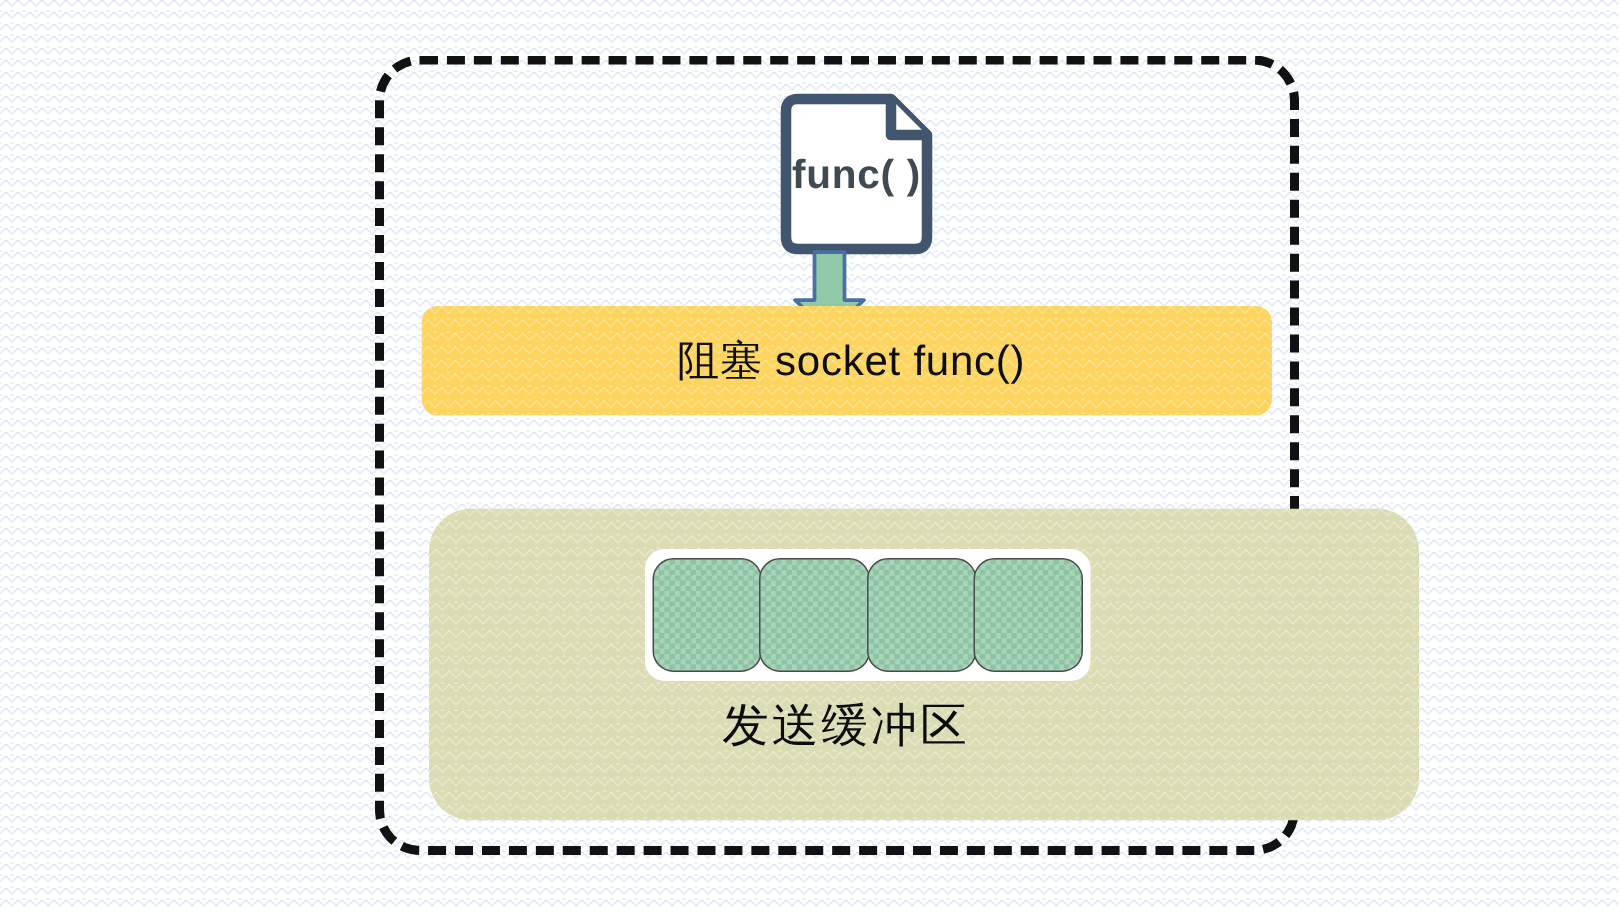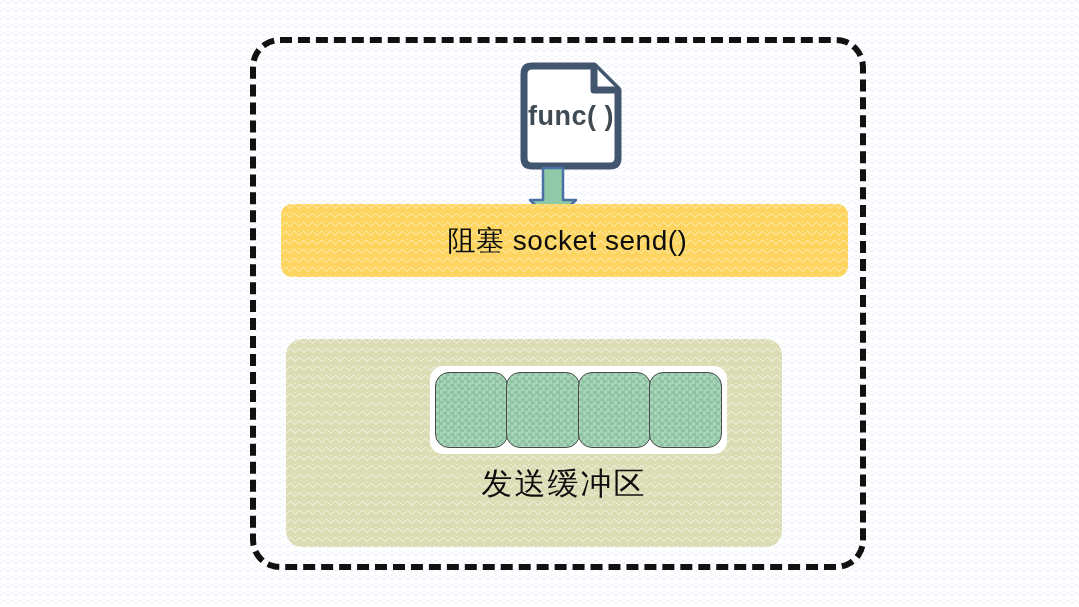--- a/index.html
+++ b/index.html
@@ -100,28 +100,28 @@
     color: #0d0d0d;
     letter-spacing: 0.5px;
     padding-left: 6px;
   }
 
   
   #buffer-panel {
     position: absolute;
     left: 286px;
     top: 339px;
-    width: 496px;
+    width: 660px;
     height: 208px;
     background-color: #dcdcb4;
     background-image:
       repeating-linear-gradient(45deg, rgba(255,255,255,0.34) 0 1px, rgba(0,0,0,0) 1px 9px),
       repeating-linear-gradient(-45deg, rgba(255,255,255,0.34) 0 1px, rgba(0,0,0,0) 1px 9px);
     background-size: 9px 9px, 9px 9px;
-    border-radius: 16px;
+    border-radius: 28px;
     z-index: 3;
   }
 
   
   #buffer-slots {
     position: absolute;
     left: 144px;
     top: 27px;
     width: 297px;
     height: 88px;
@@ -186,21 +186,21 @@
     <div class="func-label">func( )</div>
   </div>
 
   <div id="down-arrow">
     <svg width="52" height="58" viewBox="0 0 52 58" xmlns="http://www.w3.org/2000/svg">
       <path d="M 16 2 L 36 2 L 36 34 L 49 34 L 26 56 L 3 34 L 16 34 Z" fill="#8fc9a8" stroke="#4a6fa5" stroke-width="2.5" stroke-linejoin="round"></path>
     </svg>
   </div>
 
   <div id="send-bar">
-    <span class="bar-label">阻塞 socket send()</span>
+    <span class="bar-label">阻塞 socket func()</span>
   </div>
 
   <div id="buffer-panel">
 
     <div id="buffer-slots">
       <div class="cells">
         <div class="buffer-cell"></div>
         <div class="buffer-cell"></div>
         <div class="buffer-cell"></div>
         <div class="buffer-cell"></div>

